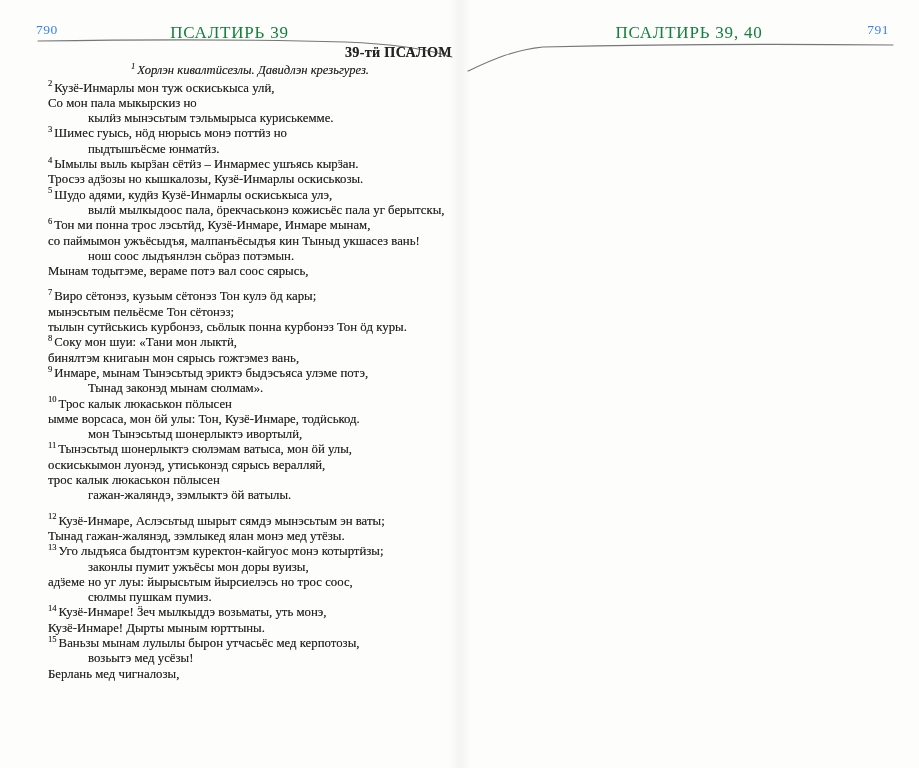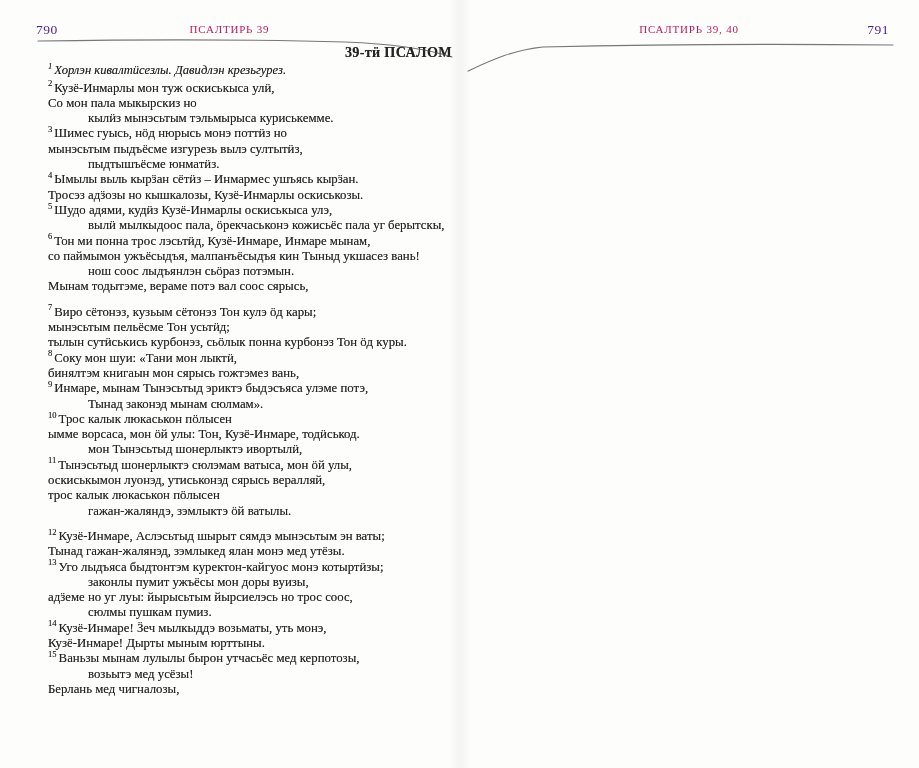--- a/index.html
+++ b/index.html
@@ -15,42 +15,42 @@
     background:#fdfdfc;
   }
   .gutter{
     position:absolute;top:0;left:449px;width:22px;height:100%;
     background:linear-gradient(90deg,rgba(0,0,0,0) 0%,rgba(0,0,0,0.035) 50%,rgba(0,0,0,0) 100%);
   }
   .page{position:absolute;top:0;height:100%;}
   .page.left{left:0;width:459px;}
   .page.right{left:459px;width:460px;}
   .pagenum{
-    position:absolute;top:22px;font-size:13.5px;color:#4c1d95;letter-spacing:.5px;
+    position:absolute;top:22px;font-size:13.5px;color:#3b82f6;letter-spacing:.5px;
   }
   .pagenum.pn-left{left:36px;}
   .pagenum.pn-right{right:30px;}
   .running-head{
     position:absolute;top:23px;left:0;width:100%;
-    text-align:center;font-size:11px;letter-spacing:.8px;color:#be185d;
+    text-align:center;font-size:17px;letter-spacing:.8px;color:#15803d;
   }
   .rules{position:absolute;top:0;left:0;pointer-events:none;}
   .content{
     position:absolute;
     font-size:12.8px;line-height:15.3px;
     text-shadow:0 0 .4px rgba(40,40,40,.55);
   }
   .content.c-left{left:48px;top:44px;width:404px;}
   .bl{white-space:nowrap;}
   .bl.title{
     font-weight:bold;text-align:right;font-size:14.2px;
     margin:1px 0 3px;letter-spacing:.3px;white-space:normal;
   }
   .bl.subtitle{
-    font-style:italic;font-size:12.6px;margin:0 0 2px;white-space:normal;
+    text-align:center;font-style:italic;font-size:12.6px;margin:0 0 2px;white-space:normal;
   }
   .bl.spacer{height:10px;}
   .bl.ind1{padding-left:40px;}
   sup.vn{font-size:8.6px;line-height:0;margin-right:2px;letter-spacing:0;}
 </style>
 </head>
 <body>
 
 <div class="spread">
   <div class="gutter"></div>
@@ -58,33 +58,32 @@
   <div class="page left">
     <span class="pagenum pn-left">790</span>
     <div class="running-head">ПСАЛТИРЬ 39</div>
     <div class="content c-left" id="leftContent">
         <div class="bl title">39-тӥ ПСАЛОМ</div>
         <div class="bl subtitle"><sup class="vn">1</sup>Хорлэн кивалтӥсезлы. Давидлэн крезьгурез.</div>
         <div class="bl line"><sup class="vn">2</sup>Кузё-Инмарлы мон туж оскиськыса улӥ,</div>
         <div class="bl line">Со мон пала мыкырскиз но</div>
         <div class="bl line ind1">кылӥз мынэсьтым тэльмырыса куриськемме.</div>
         <div class="bl line"><sup class="vn">3</sup>Шимес гуысь, нӧд нюрысь монэ поттӥз но</div>
-        <div class="bl line">мынэсьтым пыдъёсме изгурезь вылэ султытӥз,</div>
         <div class="bl line ind1">пыдтышъёсме юнматӥз.</div>
         <div class="bl line"><sup class="vn">4</sup>Ымылы выль кырӟан сётӥз – Инмармес ушъясь кырӟан.</div>
         <div class="bl line">Тросэз адӟозы но кышкалозы, Кузё-Инмарлы оскиськозы.</div>
         <div class="bl line"><sup class="vn">5</sup>Шудо адями, кудӥз Кузё-Инмарлы оскиськыса улэ,</div>
         <div class="bl line ind1">вылӥ мылкыдоос пала, ӧрекчаськонэ кожисьёс пала уг берытскы,</div>
         <div class="bl line"><sup class="vn">6</sup>Тон ми понна трос лэсьтӥд, Кузё-Инмаре, Инмаре мынам,</div>
         <div class="bl line">со паймымон ужъёсыдъя, малпанъёсыдъя кин Тыныд укшасез вань!</div>
         <div class="bl line ind1">нош соос лыдъянлэн сьӧраз потэмын.</div>
         <div class="bl line">Мынам тодытэме, вераме потэ вал соос сярысь,</div>
         <div class="bl spacer"></div>
         <div class="bl line"><sup class="vn">7</sup>Виро сётонэз, кузьым сётонэз Тон кулэ ӧд кары;</div>
-        <div class="bl line">мынэсьтым пельёсме Тон усьтӥд;</div>
+        <div class="bl line">мынэсьтым пельёсме Тон сётонэз;</div>
         <div class="bl line">тылын сутӥськись курбонэз, сьӧлык понна курбонэз Тон ӧд куры.</div>
         <div class="bl line"><sup class="vn">8</sup>Соку мон шуи: «Тани мон лыктӥ,</div>
         <div class="bl line">бинялтэм книгаын мон сярысь гожтэмез вань,</div>
         <div class="bl line"><sup class="vn">9</sup>Инмаре, мынам Тынэсьтыд эриктэ быдэсъяса улэме потэ,</div>
         <div class="bl line ind1">Тынад законэд мынам сюлмам».</div>
         <div class="bl line"><sup class="vn">10</sup>Трос калык люкаськон пӧлысен</div>
         <div class="bl line">ымме ворсаса, мон ӧй улы: Тон, Кузё-Инмаре, тодӥськод.</div>
         <div class="bl line ind1">мон Тынэсьтыд шонерлыктэ ивортылӥ,</div>
         <div class="bl line"><sup class="vn">11</sup>Тынэсьтыд шонерлыктэ сюлэмам ватыса, мон ӧй улы,</div>
         <div class="bl line">оскиськымон луонэд, утиськонэд сярысь вералляй,</div>

